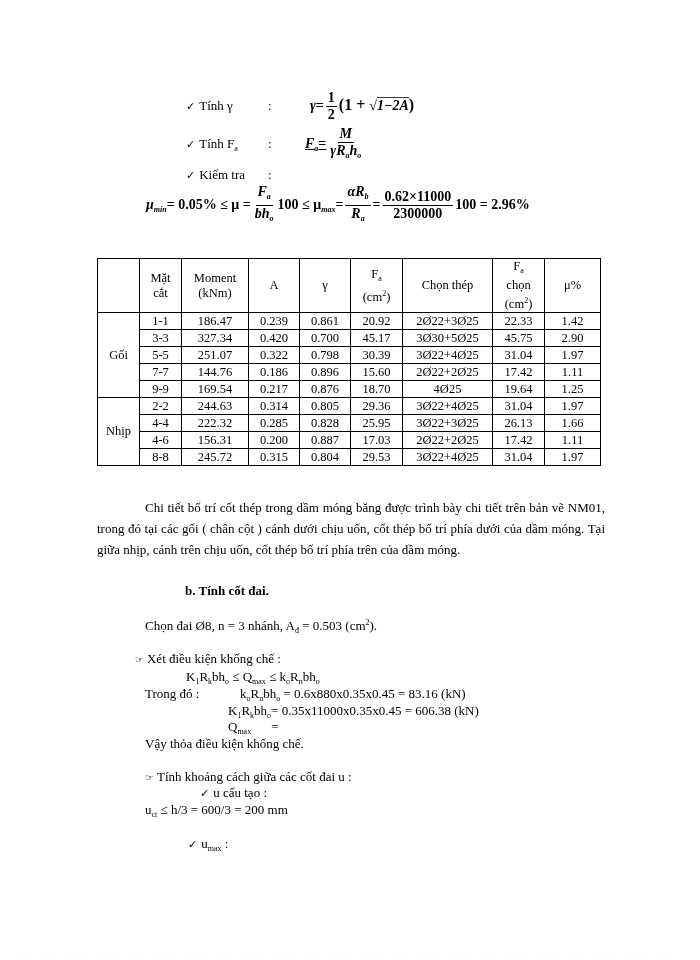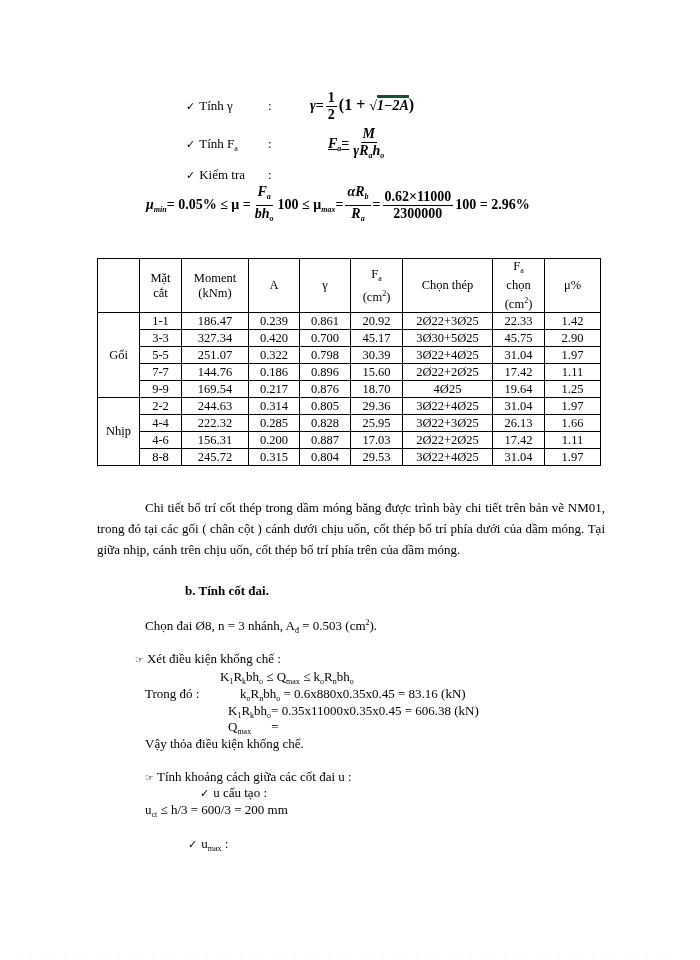--- a/index.html
+++ b/index.html
@@ -28,28 +28,28 @@
 <body>
 
 <div class="abs" style="left:186px; top:98px;">
   <span class="check">✓</span><span>Tính γ</span>
 </div>
 <div class="abs" style="left:268px; top:98px;">:</div>
 <div class="abs math" style="left:310px; top:90px;">
   <span>γ</span><span class="upright">=</span><span class="frac upright">
       <span class="num">1</span>
       <span class="den">2</span>
-    </span><span class="upright" style="font-size:16px;">(1 + </span><span class="upright">√</span><span style="border-top:3px solid #14532d;">1−2A</span><span class="upright" style="font-size:16px;">)</span>
+    </span><span class="upright" style="font-size:16px;">(1 + </span><span class="upright">√</span><span style="border-top:1px solid #14532d;">1−2A</span><span class="upright" style="font-size:16px;">)</span>
 </div>
 
 <div class="abs" style="left:186px; top:136px;">
   <span class="check">✓</span><span>Tính F</span><span class="sub">a</span>
 </div>
 <div class="abs" style="left:268px; top:136px;">:</div>
-<div class="abs math" style="left:328px; top:126px;text-decoration:underline;">
+<div class="abs math" style="left:305px; top:126px;text-decoration:underline;">
   <span>F</span><span class="sub">a</span><span class="upright">=</span><span class="frac">
       <span class="num">M</span>
       <span class="den"><span>γR</span><span class="sub">a</span><span>h</span><span class="sub">o</span></span>
     </span>
 </div>
 
 <div class="abs" style="left:186px; top:167px;">
   <span class="check">✓</span><span>Kiểm tra</span>
 </div>
 <div class="abs" style="left:268px; top:167px;">:</div>
@@ -181,21 +181,21 @@
 
 <div class="abs" style="left:185px; top:583px; font-weight:bold;">b. Tính cốt đai.</div>
 
 <div class="abs" style="left:145px; top:618px;">
   <span>Chọn đai Ø8, n = 3 nhánh,  A</span><span class="sub">đ</span><span> = 0.503 (cm</span><span class="sup">2</span><span>).</span>
 </div>
 
 <div class="abs" style="left:135px; top:651px;">
   <span class="hand">☞</span><span>Xét điều kiện khống chế :</span>
 </div>
-<div class="abs" style="left:186px; top:669px;margin-left:34px;">
+<div class="abs" style="left:186px; top:669px;">
   <span>K</span><span class="sub">1</span><span>R</span><span class="sub">k</span><span>bh</span><span class="sub">o</span><span> ≤ Q</span><span class="sub">max</span><span> ≤ k</span><span class="sub">o</span><span>R</span><span class="sub">n</span><span>bh</span><span class="sub">o</span>
 </div>
 <div class="abs" style="left:145px; top:686px;">Trong đó :</div>
 <div class="abs" style="left:240px; top:686px;">
   <span>k</span><span class="sub">o</span><span>R</span><span class="sub">n</span><span>bh</span><span class="sub">o</span>
   <span>= 0.6x880x0.35x0.45  = 83.16 (kN)</span>
 </div>
 <div class="abs" style="left:228px; top:703px;">
   <span>K</span><span class="sub">1</span><span>R</span><span class="sub">k</span><span>bh</span><span class="sub">o</span><span>= 0.35x11000x0.35x0.45  = 606.38 (kN)</span>
 </div>

